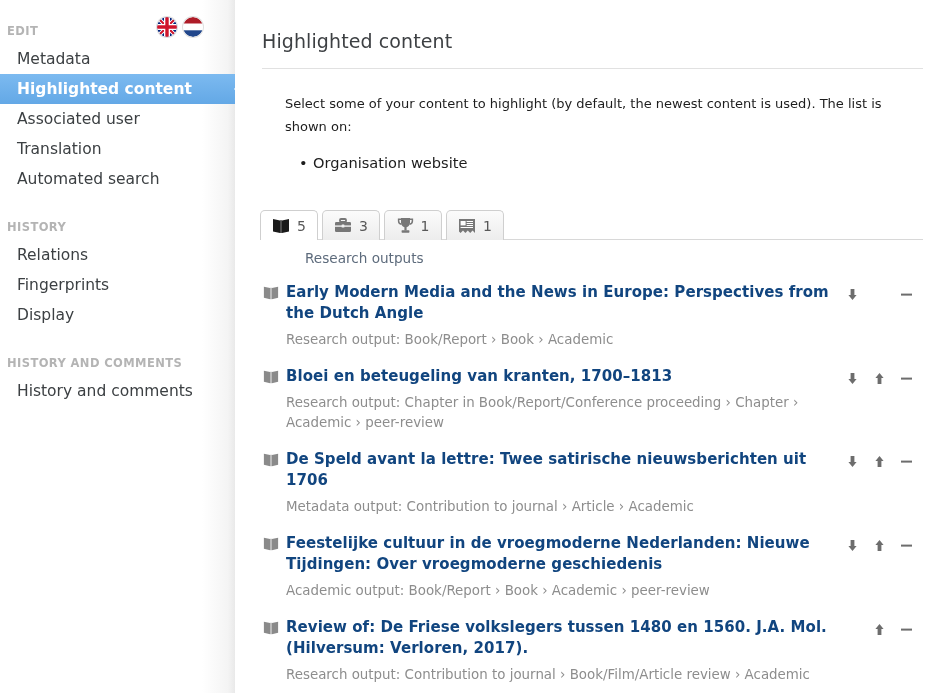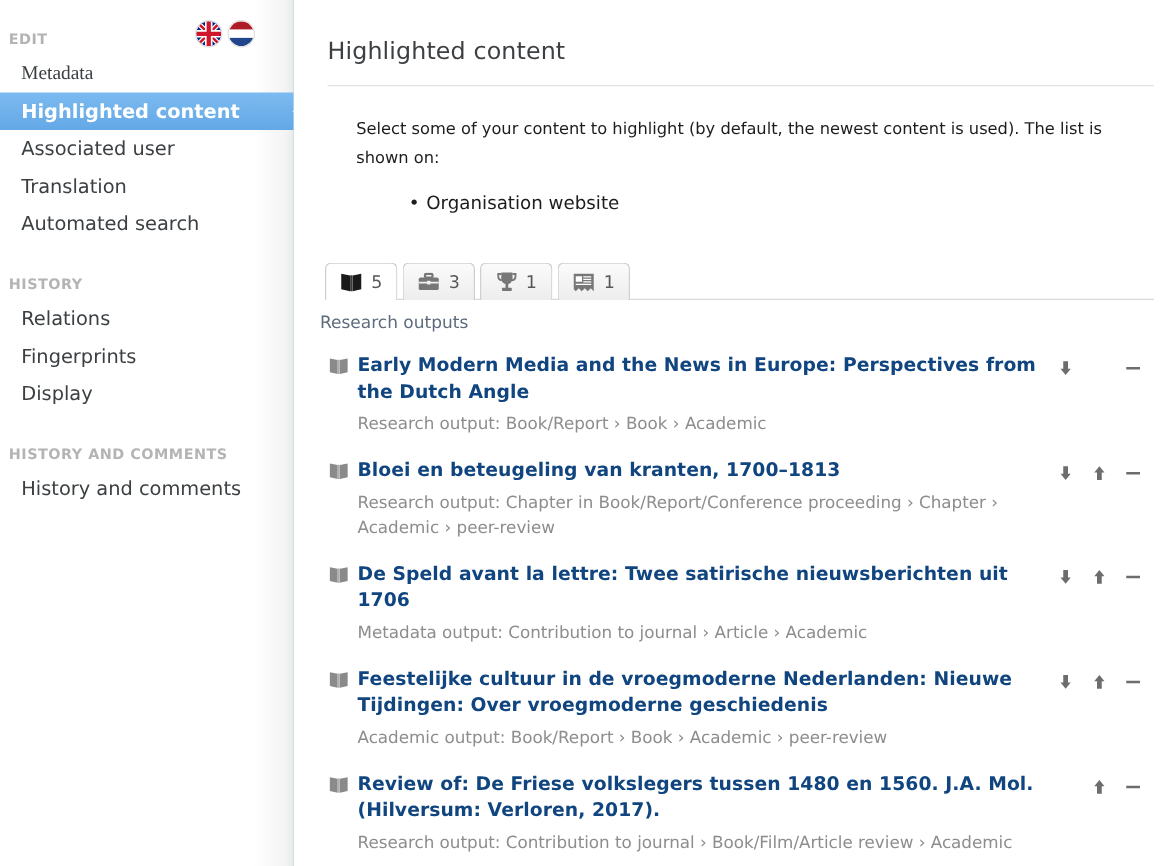--- a/index.html
+++ b/index.html
@@ -58,21 +58,21 @@
     height: 30px;
     display: flex;
     align-items: center;
     padding-left: 17px;
     font-size: 15.5px;
     color: #3c4043;
     cursor: pointer;
     position: relative;
     white-space: nowrap;
   }
-  .grp-edit + .side-item { margin-top: 6px; font-family: Liberation Serif, serif; }
+  .grp-edit + .side-item { margin-top: 6px; }
   .side-item.selected {
     background: linear-gradient(to bottom, #7cbaf0 0%, #63a8e6 100%);
     color: #ffffff;
     font-weight: bold;
     width: 235px;
     margin-left: 0;
     padding-left: 17px;
   }
   .side-item.selected .notch {
     position: absolute;
@@ -111,21 +111,21 @@
   }
   .intro {
     margin: 23px 27px 0 50px;
     font-size: 13px;
     line-height: 23px;
     color: #1d1d1d;
     max-width: 625px;
   }
   .bullets {
     margin: 14px 0 0 0;
-    padding-left: 106px;
+    padding-left: 78px;
     list-style: none;
   }
   .bullets li {
     font-size: 14.6px;
     color: #1d1d1d;
     position: relative;
     line-height: 22px;
   }
   .bullets li:before {
     content: "•";
@@ -182,21 +182,21 @@
   .tabs-rule {
     position: absolute;
     left: 0; right: 18px; bottom: 0;
     height: 1px;
     background: #d8d8d8;
     z-index: 1;
   }
 
   
   .section-label {
-    margin: 10px 0 2px 21px;
+    margin: 10px 0 2px 70px;
     font-size: 13.6px;
     color: #5d6b7c;
   }
   .rows { margin: 0 0 0 0; }
   .row {
     position: relative;
     padding: 0 0 0 51px;
     margin-bottom: 9px;
     min-height: 26px;
   }

